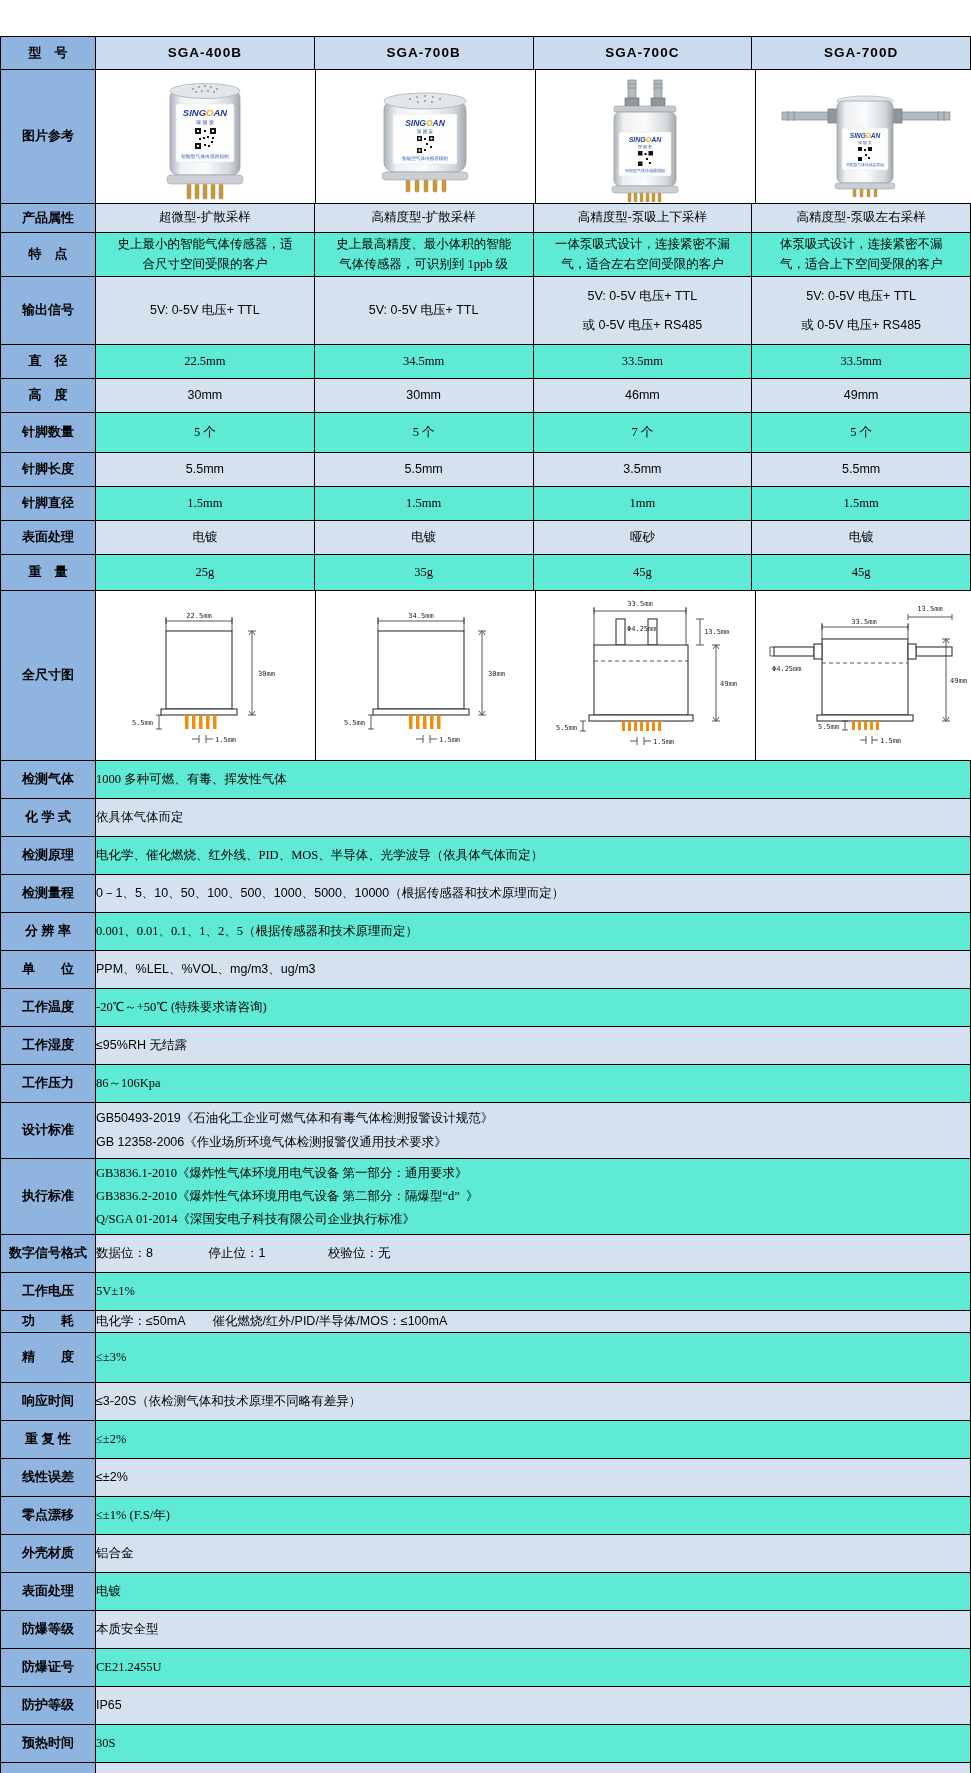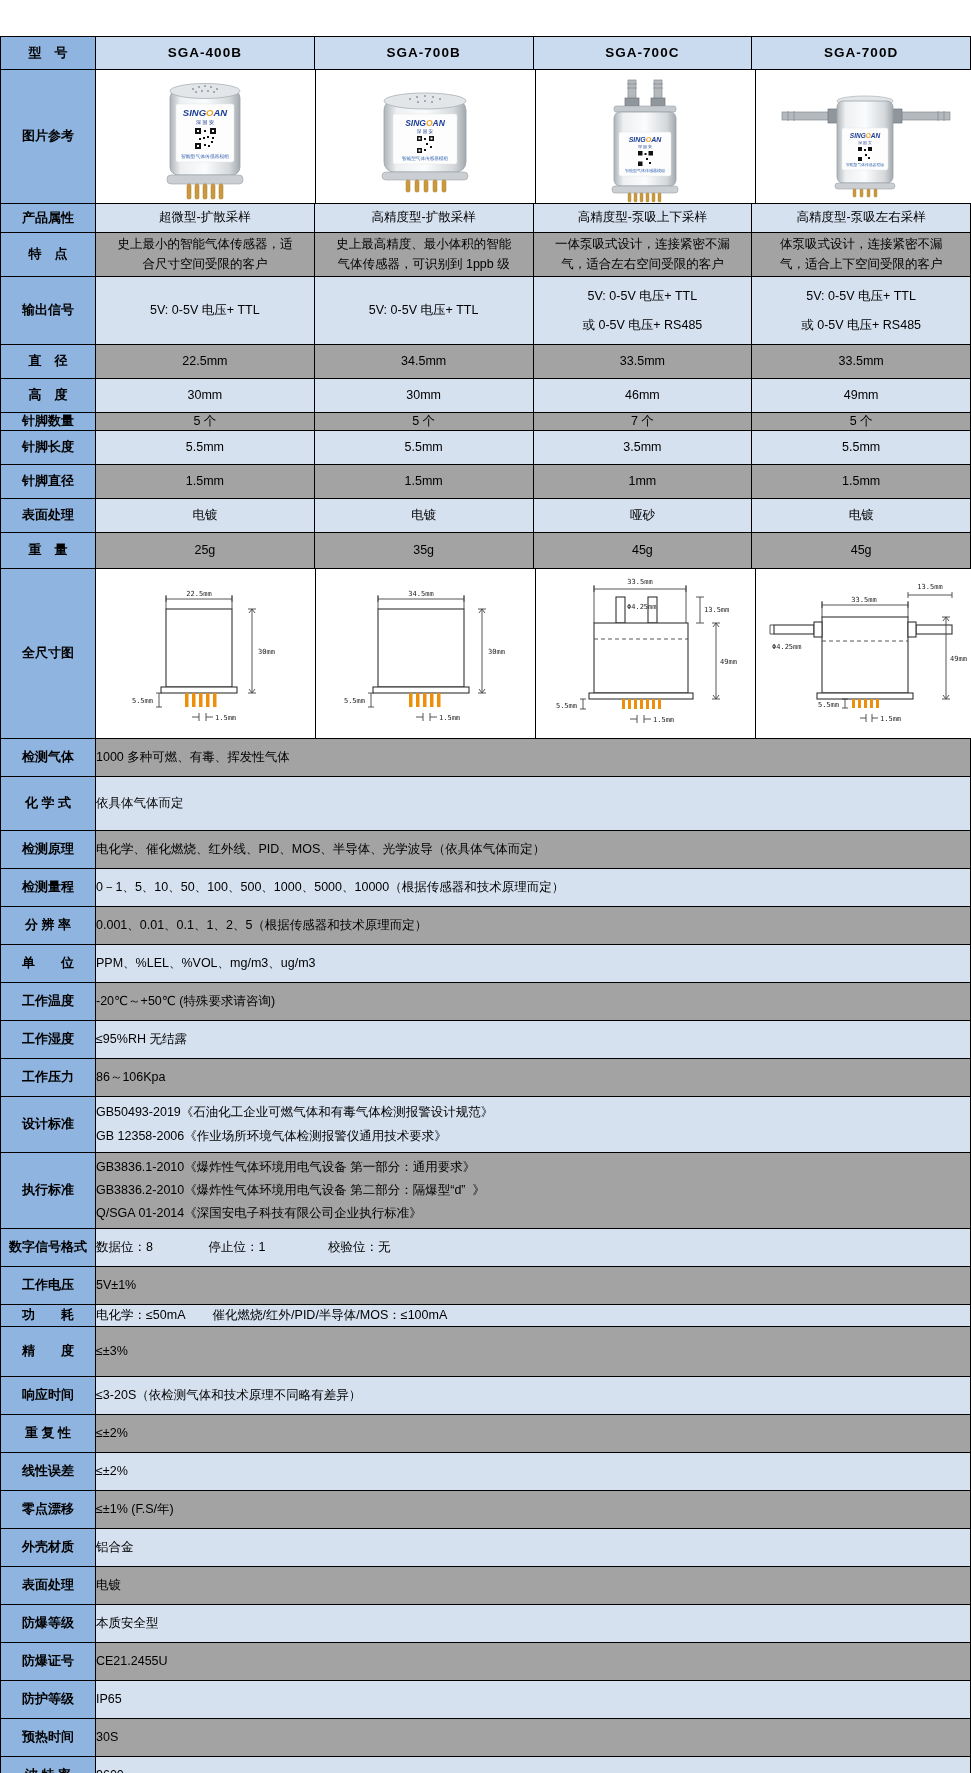--- a/index.html
+++ b/index.html
@@ -12,21 +12,21 @@
        white-space:pre-wrap;line-height:1.25;}
   .cell{flex:1 1 0;display:flex;align-items:center;justify-content:center;text-align:center;
         font-size:12.5px;border-right:1px solid #000;padding:2px 21px;white-space:pre-wrap;line-height:1.55;}
   .cell:last-child,.cellw:last-child{border-right:none;}
   .cellw{flex:1 1 0;display:flex;align-items:center;font-size:12.5px;padding:3px 0;
          white-space:pre-wrap;line-height:1.85;}
   .lh2 .cell{line-height:2.3;}
   .hdr .cell{font-weight:bold;letter-spacing:1px;font-size:13.5px;}
   .bgH .cell{background:#CBDBEF;}
   .bgA .cell,.bgA .cellw{background:#D6E1F0;}
-  .bgB .cell,.bgB .cellw{background:#a3a3a3;}
+  .bgB .cell,.bgB .cellw{background:#5eead4;font-family:Liberation Serif, serif;}
   .bgW .cell{background:#fff;padding:0;}
   .row:last-child{border-bottom:1px solid #000;}
   svg{display:block;margin:auto;}
   .dimtxt{font-family:"DejaVu Sans Mono",monospace;font-size:7px;fill:#222;}
   .dimln{stroke:#444;stroke-width:0.9;fill:none;}
   .bodyln{stroke:#333;stroke-width:1.1;fill:#fff;}
 </style>
 </head>
 <body>
 
@@ -281,21 +281,21 @@
     <div class="cell">33.5mm</div>
     <div class="cell">33.5mm</div>
   </div>
   <div class="row bgA" style="height:34px">
     <div class="lbl">高　度</div>
     <div class="cell">30mm</div>
     <div class="cell">30mm</div>
     <div class="cell">46mm</div>
     <div class="cell">49mm</div>
   </div>
-  <div class="row bgB" style="height:18px">
+  <div class="row bgB" style="height:40px">
     <div class="lbl">针脚数量</div>
     <div class="cell">5 个</div>
     <div class="cell">5 个</div>
     <div class="cell">7 个</div>
     <div class="cell">5 个</div>
   </div>
   <div class="row bgA" style="height:34px">
     <div class="lbl">针脚长度</div>
     <div class="cell">5.5mm</div>
     <div class="cell">5.5mm</div>
@@ -430,21 +430,21 @@
         <path class="dimln" d="M104 149h6M116 149h6M110 145v8M116 145v8"></path>
         <text class="dimtxt" x="124" y="152">1.5mm</text>
       </svg>
     </div>
   </div>
 
   <div class="row bgB" style="height:38px">
     <div class="lbl">检测气体</div>
     <div class="cellw">1000 多种可燃、有毒、挥发性气体</div>
   </div>
-  <div class="row bgA" style="height:54px">
+  <div class="row bgA" style="height:38px">
     <div class="lbl">化 学 式</div>
     <div class="cellw">依具体气体而定</div>
   </div>
   <div class="row bgB" style="height:38px">
     <div class="lbl">检测原理</div>
     <div class="cellw">电化学、催化燃烧、红外线、PID、MOS、半导体、光学波导（依具体气体而定）</div>
   </div>
   <div class="row bgA" style="height:38px">
     <div class="lbl">检测量程</div>
     <div class="cellw">0－1、5、10、50、100、500、1000、5000、10000（根据传感器和技术原理而定）</div>

